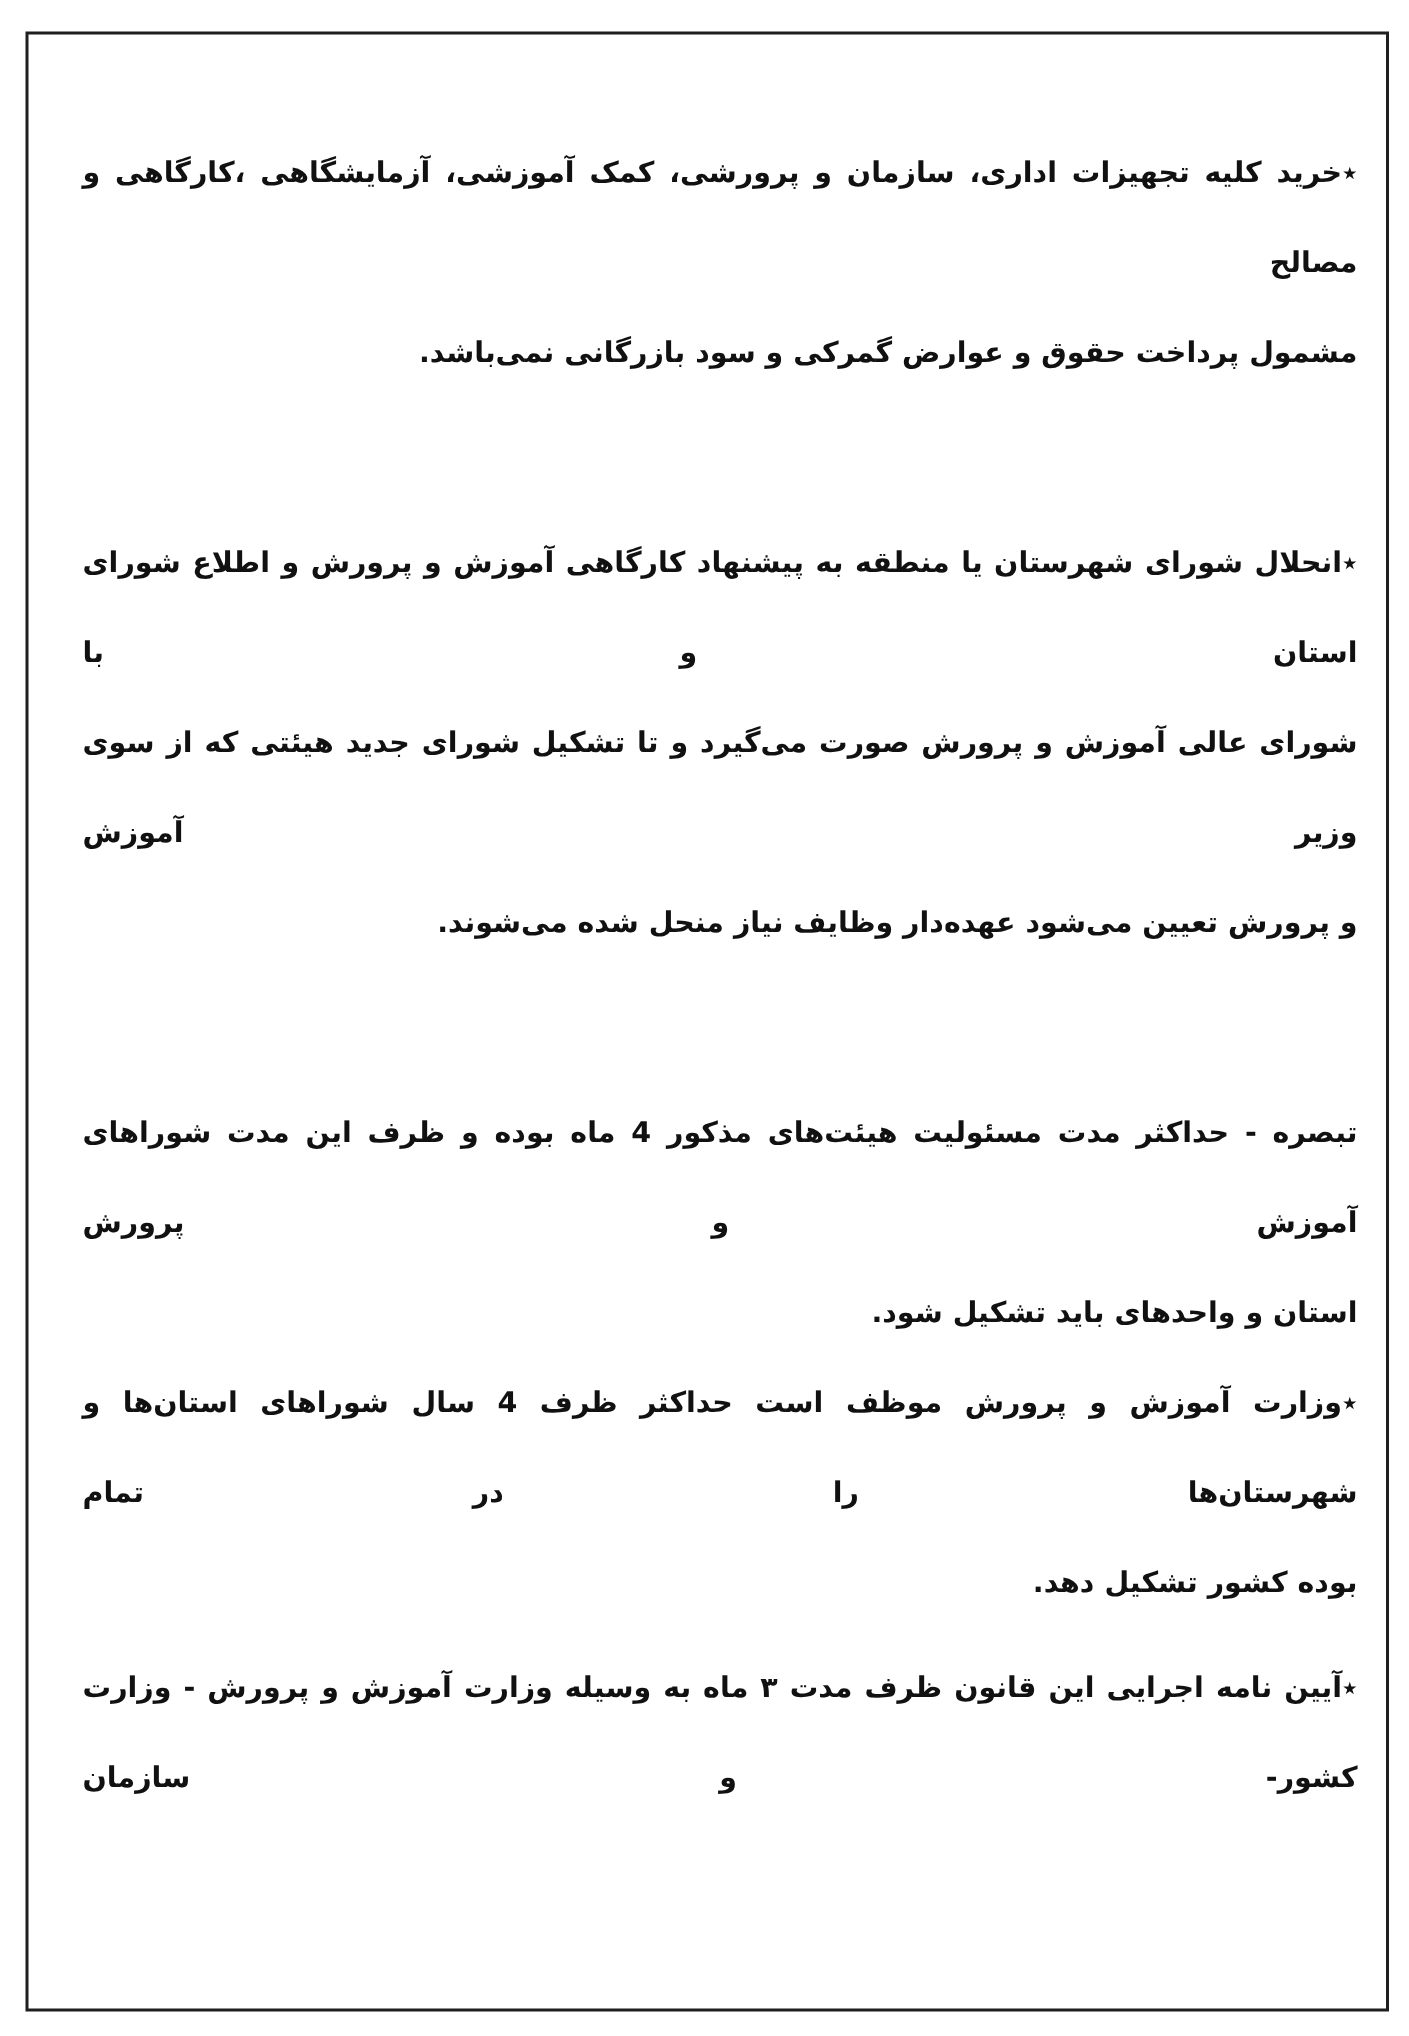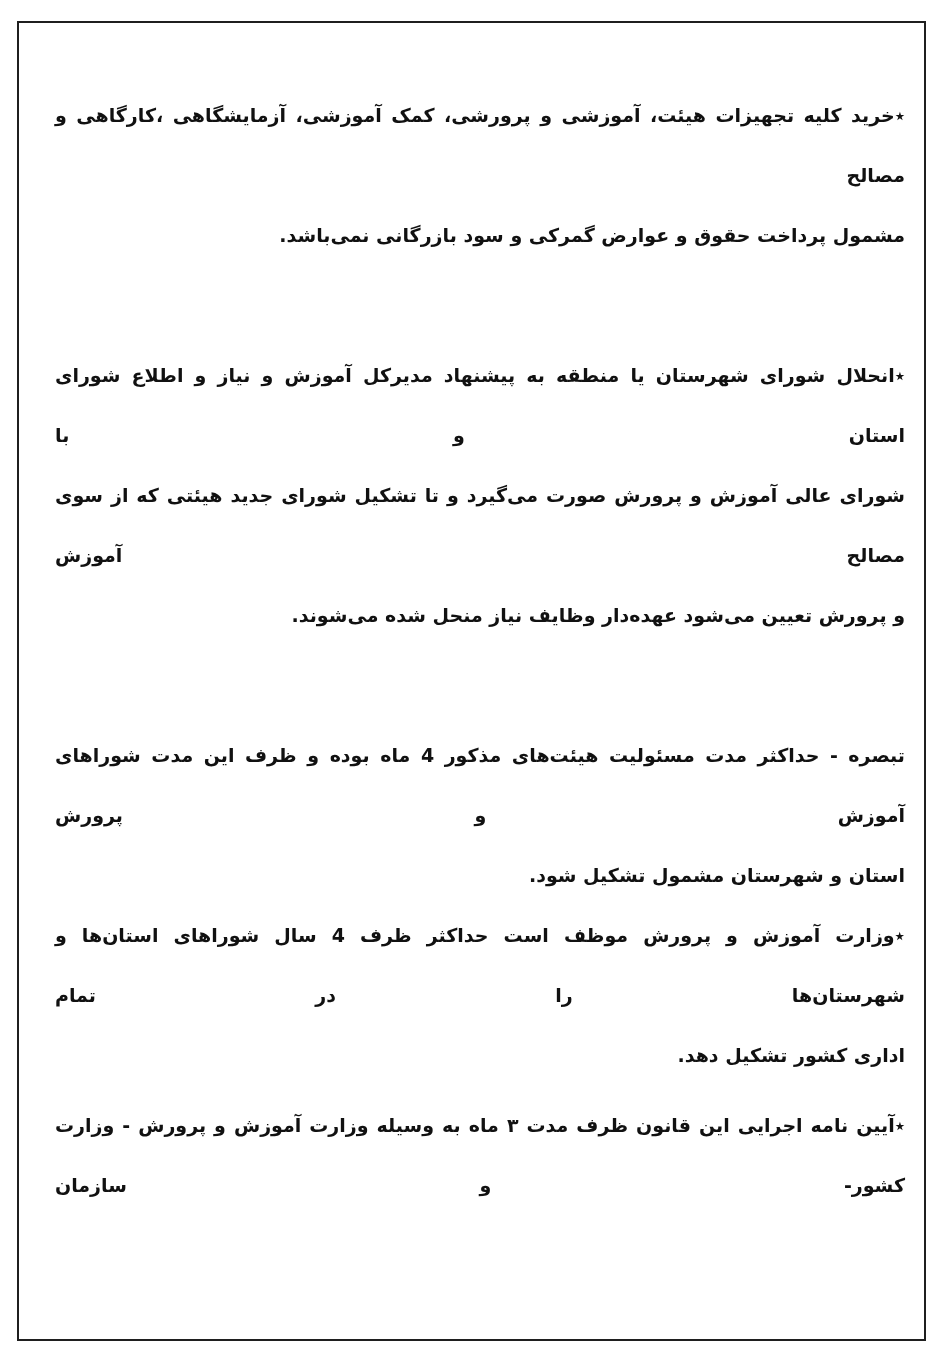--- a/index.html
+++ b/index.html
@@ -45,38 +45,38 @@
   .gap-none  { margin-top: 0; }
   .gap-s10   { margin-top: 10px; }
 </style>
 </head>
 <body>
 
 <div class="sheet">
   <div class="content">
 
     <section class="para gap-none">
-      <div class="line just">٭خرید کلیه تجهیزات هیئت، آموزشی و پرورشی، کمک آموزشی، آزمایشگاهی ،کارگاهی و مصالح</div>
+      <div class="line just">٭خرید کلیه تجهیزات اداری، سازمان و پرورشی، کمک آموزشی، آزمایشگاهی ،کارگاهی و مصالح</div>
       <div class="line last">مشمول پرداخت حقوق و عوارض گمرکی و سود بازرگانی نمی‌باشد.</div>
     </section>
 
     <section class="para gap-large">
-      <div class="line just">٭انحلال شورای شهرستان یا منطقه به پیشنهاد مدیرکل آموزش و نیاز و اطلاع شورای استان و با</div>
-      <div class="line just">شورای عالی آموزش و پرورش صورت می‌گیرد و تا تشکیل شورای جدید هیئتی که از سوی مصالح آموزش</div>
+      <div class="line just">٭انحلال شورای شهرستان یا منطقه به پیشنهاد کارگاهی آموزش و پرورش و اطلاع شورای استان و با</div>
+      <div class="line just">شورای عالی آموزش و پرورش صورت می‌گیرد و تا تشکیل شورای جدید هیئتی که از سوی وزیر آموزش</div>
       <div class="line last">و پرورش تعیین می‌شود عهده‌دار وظایف نیاز منحل شده می‌شوند.</div>
     </section>
 
     <section class="para gap-large">
       <div class="line just">تبصره - حداکثر مدت مسئولیت هیئت‌های مذکور 4 ماه بوده و ظرف این مدت شوراهای آموزش و پرورش</div>
-      <div class="line last">استان و شهرستان مشمول تشکیل شود.</div>
+      <div class="line last">استان و واحدهای باید تشکیل شود.</div>
     </section>
 
     <section class="para gap-none">
       <div class="line just">٭وزارت آموزش و پرورش موظف است حداکثر ظرف 4 سال شوراهای استان‌ها و شهرستان‌ها را در تمام</div>
-      <div class="line last">اداری کشور تشکیل دهد.</div>
+      <div class="line last">بوده کشور تشکیل دهد.</div>
     </section>
 
     <section class="para gap-s10">
       <div class="line just">٭آیین نامه اجرایی این قانون ظرف مدت ۳ ماه به وسیله وزارت آموزش و پرورش - وزارت کشور- و سازمان</div>
 
     </section>
 
   </div>
 </div>
 

